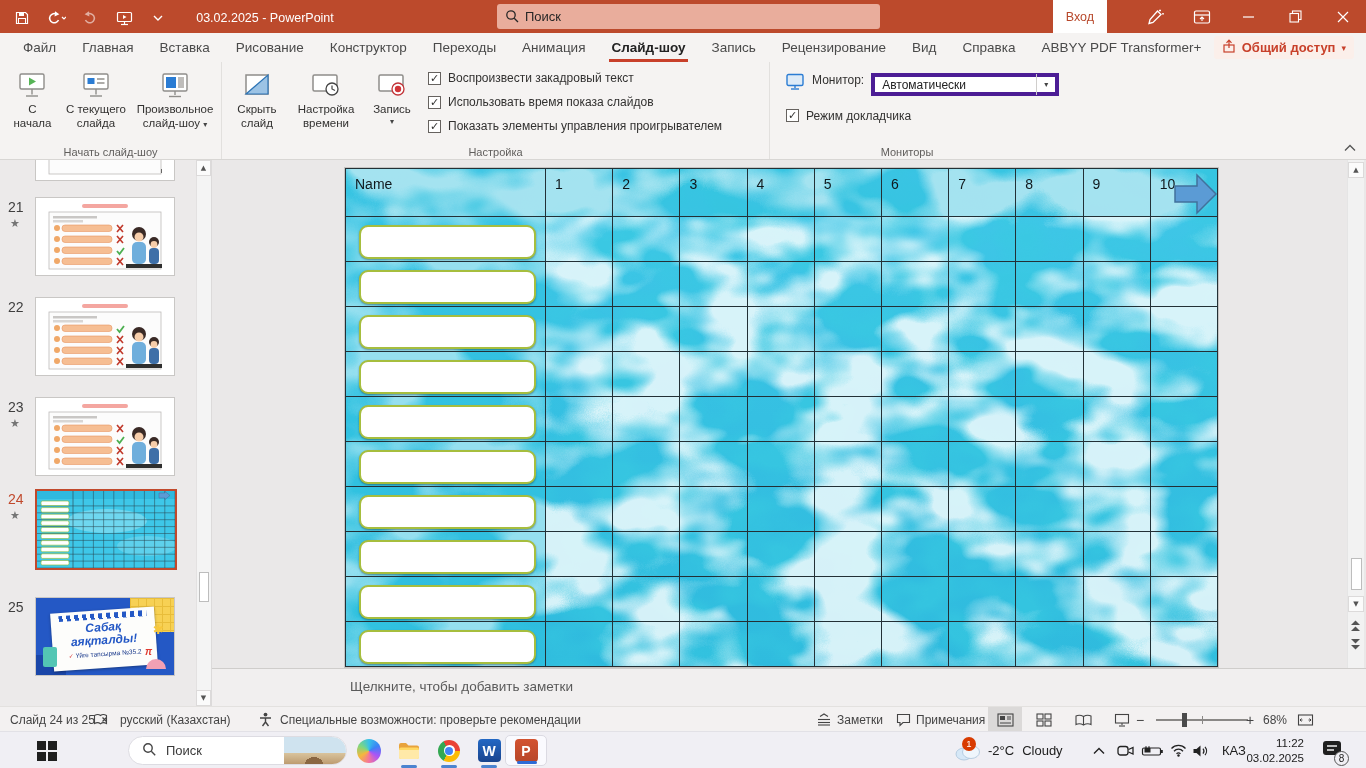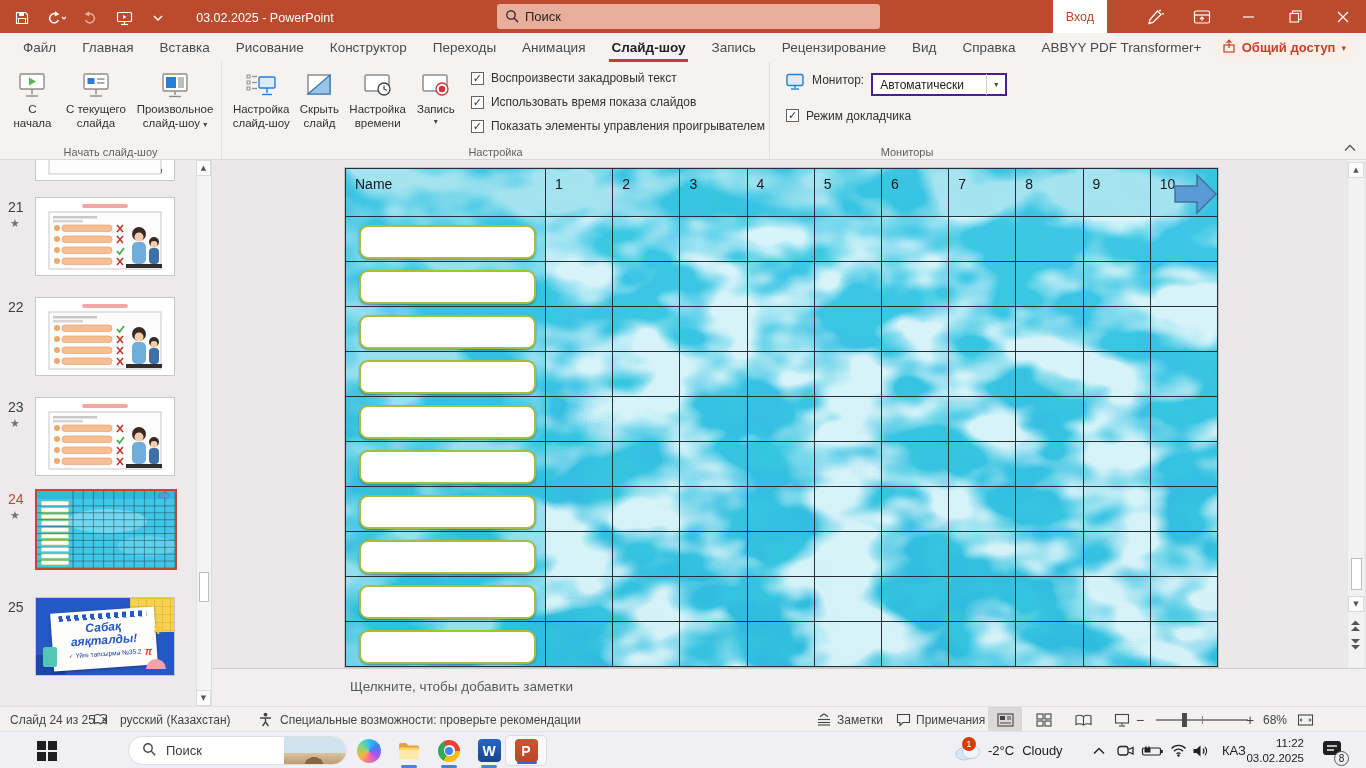--- a/index.html
+++ b/index.html
@@ -32,21 +32,21 @@
   .rgroup-label{position:absolute;bottom:1px;left:0;right:0;text-align:center;font-size:11px;color:#605E5C;white-space:nowrap}
   .rbtn{display:flex;flex-direction:column;align-items:center;min-width:50px;padding:1px 3px;cursor:default}
   .ricon{height:32px;display:flex;align-items:flex-end;justify-content:center}
   .rlabel{font-size:11.5px;color:#323130;text-align:center;line-height:1.18;margin-top:3px}
   .dd{font-size:8px;color:#444}
   .rchecks{display:flex;flex-direction:column;gap:10px;margin:4px 0 0 10px}
   .rcheck{display:flex;align-items:center;gap:7px;font-size:12px;color:#323130;white-space:nowrap}
   .cbox{width:13px;height:13px;background:#fff;border:1px solid #66625F;font-size:11px;line-height:11px;text-align:center;color:#323130;font-family:"DejaVu Sans",sans-serif}
   .mon-col{display:flex;flex-direction:column;margin:6px 0 0 10px;gap:13px}
   .mon-row{display:flex;align-items:flex-start;gap:7px;font-size:12px;color:#323130}
-  .combo{width:136px;height:23px;border:2px solid #4c1d95;background:#fff;display:flex;align-items:center;justify-content:space-between;padding-left:7px;font-size:12px;color:#222}
+  .combo{width:188px;height:23px;border:4px solid #4c1d95;background:#fff;display:flex;align-items:center;justify-content:space-between;padding-left:7px;font-size:12px;color:#222}
   .combo-arrow{width:19px;height:21px;border-left:1px solid #D0CECC;display:flex;align-items:center;justify-content:center;font-size:8px;color:#444}
   .collapse-ribbon{position:absolute;right:10px;bottom:3px;color:#555;cursor:default}
 
   
   .workspace{position:absolute;left:0;top:160px;width:1366px;height:546px;display:flex}
 
   
   .sidebar{position:relative;width:212px;height:546px;background:#ECEAEA;border-right:1px solid #DCDADA;overflow:hidden}
   .thumb-num{position:absolute;left:8px;width:24px;text-align:left;font-size:14px;color:#3f3f3f}
   .thumb-num.sel{color:#C1492C}
@@ -261,36 +261,20 @@
               <line x1="15" y1="21" x2="15" y2="25" stroke="#8f8d8a" stroke-width="1.4"></line>
               <line x1="9" y1="26.5" x2="21" y2="26.5" stroke="#8f8d8a" stroke-width="1.4"></line>
             </svg>
         </span>
         <span class="rlabel"><span>Произвольное слайд-шоу</span> <span class="dd">▾</span></span>
       </div>
       <span class="rgroup-label">Начать слайд-шоу</span>
     </div>
 
     <div class="rgroup" style="width:548px">
-      <div class="rbtn" style="width:80px">
-        <span class="ricon">
-          <svg width="32" height="30">
-              <rect x="2" y="5" width="3" height="3" fill="none" stroke="#8f8d8a"></rect>
-              <line x1="7" y1="6.5" x2="12" y2="6.5" stroke="#8f8d8a" stroke-width="1.3"></line>
-              <rect x="2" y="11" width="3" height="3" fill="none" stroke="#8f8d8a"></rect>
-              <line x1="7" y1="12.5" x2="12" y2="12.5" stroke="#8f8d8a" stroke-width="1.3"></line>
-              <rect x="2" y="17" width="3" height="3" fill="none" stroke="#8f8d8a"></rect>
-              <line x1="7" y1="18.5" x2="12" y2="18.5" stroke="#8f8d8a" stroke-width="1.3"></line>
-              <rect x="14" y="7" width="16" height="11" rx="1" fill="#DEEBF7" stroke="#2B7CD3" stroke-width="1.4"></rect>
-              <line x1="22" y1="18" x2="22" y2="23" stroke="#2B7CD3" stroke-width="1.4"></line>
-              <line x1="17" y1="24.5" x2="27" y2="24.5" stroke="#2B7CD3" stroke-width="1.4"></line>
-            </svg>
-        </span>
-        <span class="rlabel" style="width:72px">Настройка слайд-шоу</span>
-      </div>
       <div class="rbtn" style="width:58px">
         <span class="ricon">
           <svg width="30" height="30">
               <rect x="4" y="5" width="22" height="19" fill="#fff" stroke="#8f8d8a" stroke-width="1.5"></rect>
               <path d="M26 5 L26 24 L4 24 Z" fill="#9CC3E5" stroke="#2E75B6" stroke-width="1.2"></path>
             </svg>
         </span>
         <span class="rlabel" style="width:54px">Скрыть слайд</span>
       </div>
       <div class="rbtn" style="width:80px">

